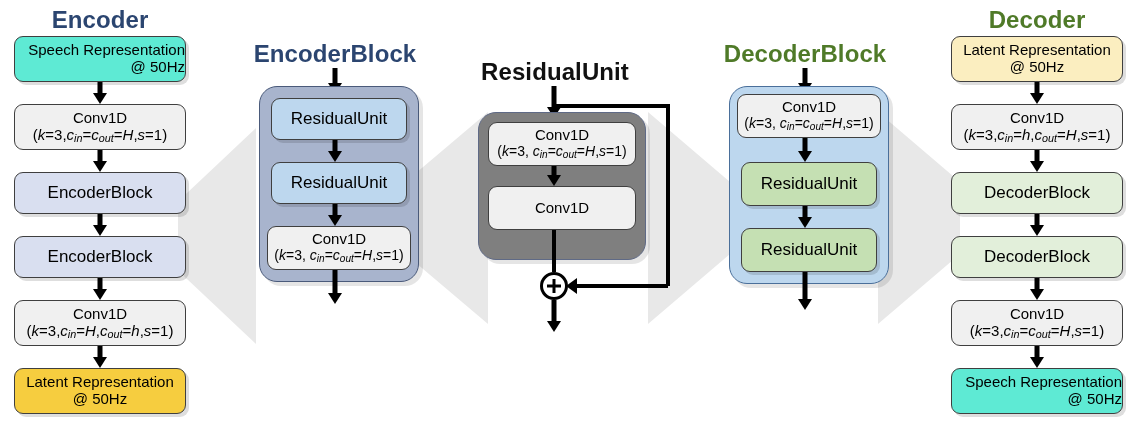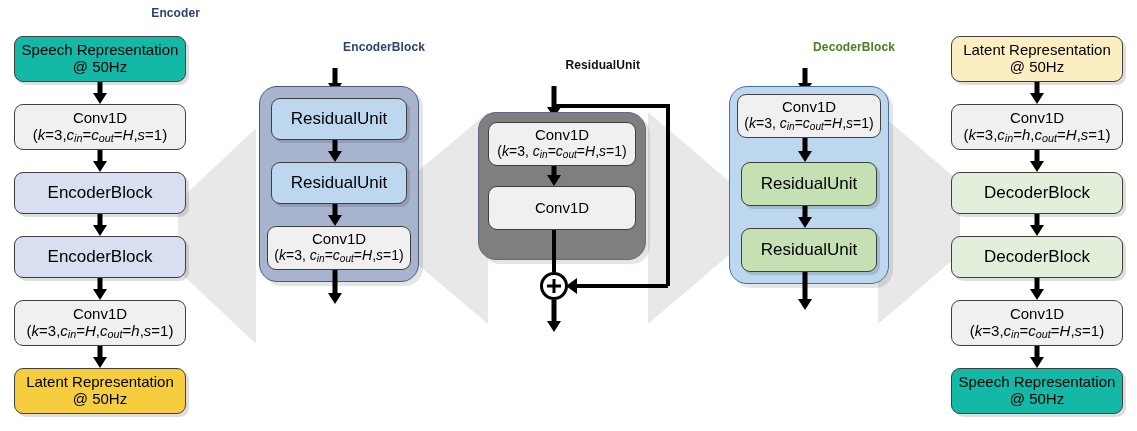--- a/index.html
+++ b/index.html
@@ -3,41 +3,41 @@
 <meta charset="utf-8">
 <style>
   html,body{margin:0;padding:0;background:#ffffff;}
   body{
     width:1137px;height:431px;position:relative;overflow:hidden;
     font-family:"Liberation Sans","DejaVu Sans",sans-serif;
     color:#000;
   }
   .col{position:absolute;}
   .title{
-    position:absolute;width:100%;text-align:right;
-    font-weight:bold;font-size:12px;letter-spacing:.1px;
+    position:absolute;width:100%;text-align:center;
+    font-weight:bold;font-size:24px;letter-spacing:.1px;
   }
   .title.blue{color:#2b4570;}
   .title.green{color:#4f7a28;}
   .title.black{color:#111;}
 
   
   .box{
     position:absolute;box-sizing:border-box;
     border:1px solid #3f3f3f;border-radius:9px;
     display:flex;flex-direction:column;align-items:center;justify-content:center;
     text-align:center;line-height:1.12;
     background:#f0f0f0;
   }
   .box .l1{font-size:15px;white-space:nowrap;}
   .box .l2{font-size:15px;white-space:nowrap;}
   .box.one{font-size:17px;}
   .box.one .l1{font-size:17px;}
 
-  .peach{background:#14b8a6;}
+  .peach{background:#5eead4;align-items:flex-end;}
   .yellow{background:#f6cd3f;}
   .yellow-l{background:#fbeec0;}
   .lav{background:#d9dff0;}
   .greenl{background:#e2efda;}
   .greenm{background:#c5e0b3;}
   .bluem{background:#bdd7ee;}
   .gray{background:#f0f0f0;}
 
   
   .shadow{box-shadow:3px 3px 0 rgba(0,0,0,.13);}
@@ -280,20 +280,21 @@
   </div>
 
   <div class="arrow" style="left:76px;top:272px;width:28px;height:38px;">
     <div class="stem" style="height:28px;"></div>
       <div class="head"></div>
   </div>
 </div>
 
 <div class="col" style="left:937px;top:0px;width:200px;height:431px;">
 
+  <div class="title green" style="top:6px;">Decoder</div>
 
   <div class="box yellow-l shadow" style="left:14px;top:36px;width:172px;height:46px;">
     <div class="l1">Latent Representation</div>
     <div class="l2">@ 50Hz</div>
   </div>
 
   <div class="arrow" style="left:86px;top:82px;width:28px;height:22px;">
     <div class="stem" style="height:12px;"></div>
       <div class="head"></div>
   </div>

